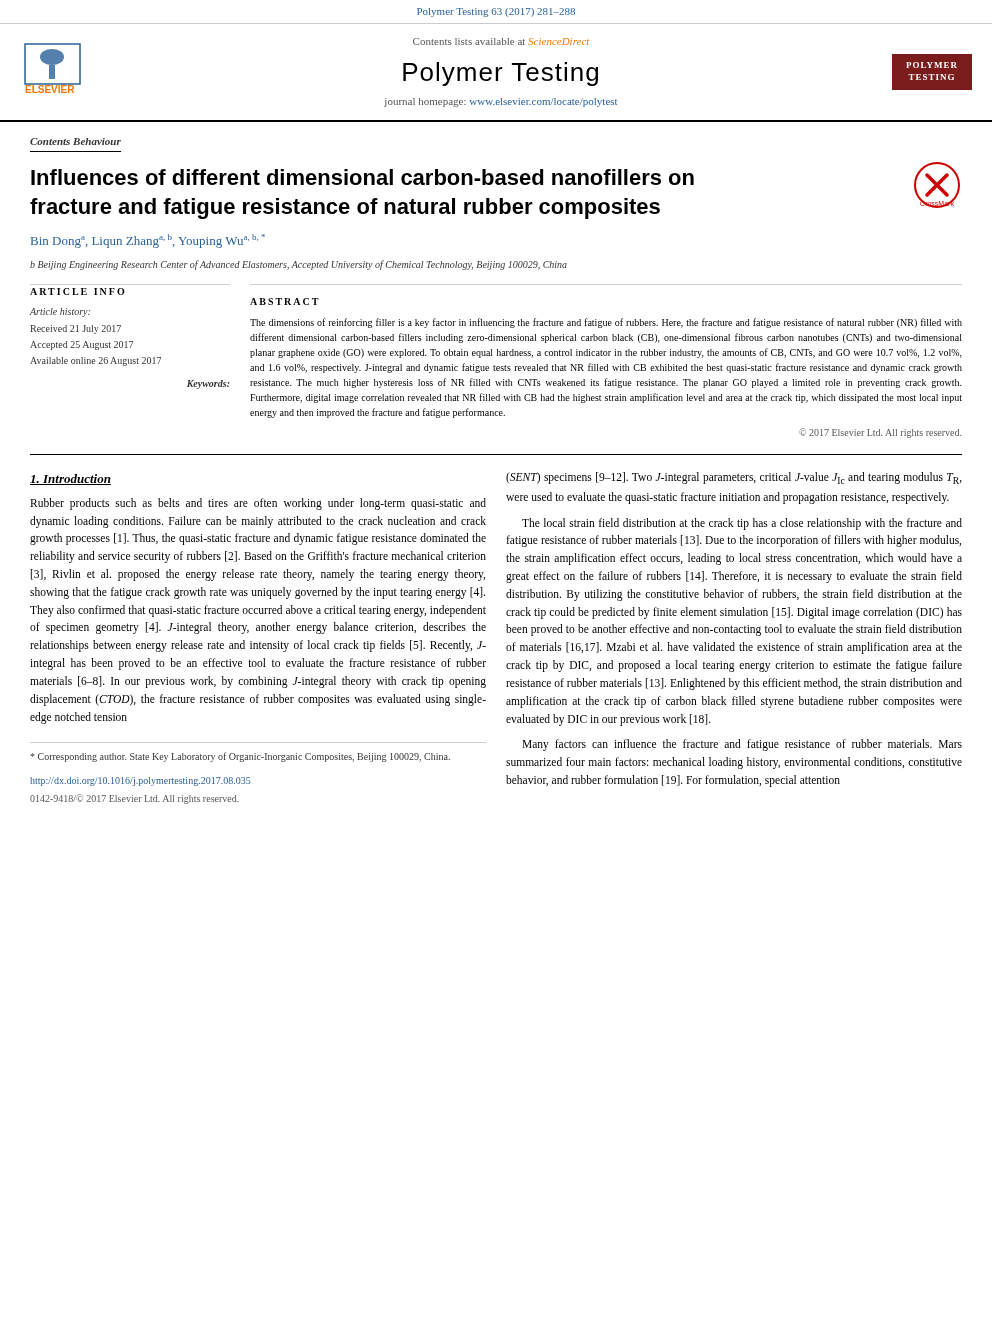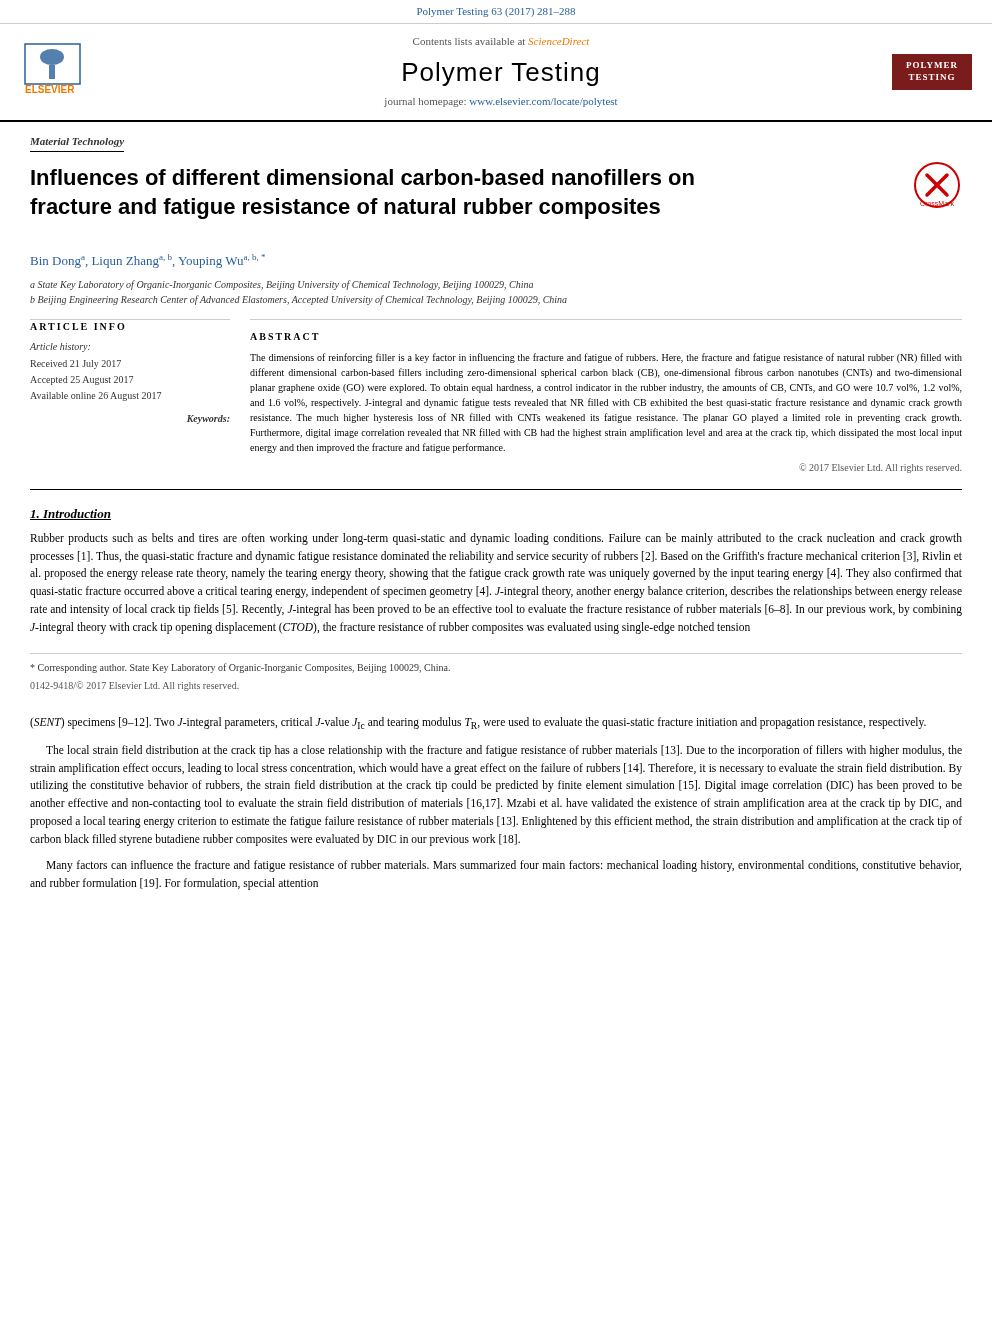--- a/index.html
+++ b/index.html
@@ -100,21 +100,20 @@
     }
     .crossmark {
       width: 50px;
       height: 50px;
       flex-shrink: 0;
     }
     .authors {
       font-size: 13px;
       margin-bottom: 6px;
       color: #2a6099;
-      margin-top: 20px;
     }
     .author-sup {
       font-size: 9px;
       vertical-align: super;
     }
     .affiliations {
       font-size: 10px;
       font-style: italic;
       color: #333;
       margin-bottom: 12px;
@@ -192,21 +191,20 @@
       margin-top: 6px;
     }
     .divider-line {
       border: none;
       border-top: 1px solid #000;
       margin: 14px 0;
     }
     .body-two-col {
       display: flex;
       gap: 20px;
-      flex-direction: column;
     }
     .body-col {
       flex: 1;
       font-size: 11.5px;
       line-height: 1.55;
       text-align: justify;
       color: #000;
     }
     .section-heading {
       font-size: 13px;
@@ -281,21 +279,21 @@
   </div>
 
   <div class="journal-logo-box">
     POLYMER<br>TESTING
   </div>
 </div>
 
 <div class="main-content">
 
   
-  <div class="section-tag">Material Technology</div>
+  <div class="section-tag">Contents Behaviour</div>
 
   
   <div class="title-row">
     <div class="article-title">Influences of different dimensional carbon-based nanofillers on fracture and fatigue resistance of natural rubber composites</div>
     <div class="crossmark">
       <svg viewBox="0 0 50 50" xmlns="http://www.w3.org/2000/svg">
         <circle cx="25" cy="25" r="22" fill="none" stroke="#c00" stroke-width="2"></circle>
         <line x1="15" y1="15" x2="35" y2="35" stroke="#c00" stroke-width="3.5" stroke-linecap="round"></line>
         <line x1="35" y1="15" x2="15" y2="35" stroke="#c00" stroke-width="3.5" stroke-linecap="round"></line>
         <text x="25" y="46" text-anchor="middle" font-size="7" font-family="Arial" fill="#c00">CrossMark</text>
@@ -305,21 +303,20 @@
 
   
   <div class="authors">
     <span>Bin Dong</span><sup class="author-sup">a</sup>,
     <span>Liqun Zhang</span><sup class="author-sup">a, b</sup>,
     <span>Youping Wu</span><sup class="author-sup">a, b, *</sup>
   </div>
 
   
   <div class="affiliations">
-    <div>a State Key Laboratory of Organic-Inorganic Composites, Beijing University of Chemical Technology, Beijing 100029, China</div>
     <div>b Beijing Engineering Research Center of Advanced Elastomers, Accepted University of Chemical Technology, Beijing 100029, China</div>
   </div>
 
   
   <div class="two-col-section">
 
     <div class="article-info">
       <div class="info-section-title">ARTICLE INFO</div>
       <div class="info-label">Article history:</div>
       <div class="info-dates">
@@ -346,20 +343,21 @@
   <div class="body-two-col">
 
     <div class="body-col">
       <div class="section-heading">1. Introduction</div>
       <p class="body-para">
         Rubber products such as belts and tires are often working under long-term quasi-static and dynamic loading conditions. Failure can be mainly attributed to the crack nucleation and crack growth processes [1]. Thus, the quasi-static fracture and dynamic fatigue resistance dominated the reliability and service security of rubbers [2]. Based on the Griffith's fracture mechanical criterion [3], Rivlin et al. proposed the energy release rate theory, namely the tearing energy theory, showing that the fatigue crack growth rate was uniquely governed by the input tearing energy [4]. They also confirmed that quasi-static fracture occurred above a critical tearing energy, independent of specimen geometry [4]. <i>J</i>-integral theory, another energy balance criterion, describes the relationships between energy release rate and intensity of local crack tip fields [5]. Recently, <i>J</i>-integral has been proved to be an effective tool to evaluate the fracture resistance of rubber materials [6–8]. In our previous work, by combining <i>J</i>-integral theory with crack tip opening displacement (<i>CTOD</i>), the fracture resistance of rubber composites was evaluated using single-edge notched tension
       </p>
 
       <div class="footnote-area">
         <div class="footnote-line">* Corresponding author. State Key Laboratory of Organic-Inorganic Composites, Beijing 100029, China.</div>
+        <div class="doi-line" style="cursor:pointer;">http://dx.doi.org/10.1016/j.polymertesting.2017.08.035</div>
         <div class="issn-line">0142-9418/© 2017 Elsevier Ltd. All rights reserved.</div>
       </div>
     </div>
 
     <div class="body-col">
       <p class="body-para" style="text-indent:0;">
         (<i>SENT</i>) specimens [9–12]. Two <i>J</i>-integral parameters, critical <i>J</i>-value <i>J</i><sub>Ic</sub> and tearing modulus <i>T</i><sub>R</sub>, were used to evaluate the quasi-static fracture initiation and propagation resistance, respectively.
       </p>
       <p class="body-para">
         The local strain field distribution at the crack tip has a close relationship with the fracture and fatigue resistance of rubber materials [13]. Due to the incorporation of fillers with higher modulus, the strain amplification effect occurs, leading to local stress concentration, which would have a great effect on the failure of rubbers [14]. Therefore, it is necessary to evaluate the strain field distribution. By utilizing the constitutive behavior of rubbers, the strain field distribution at the crack tip could be predicted by finite element simulation [15]. Digital image correlation (DIC) has been proved to be another effective and non-contacting tool to evaluate the strain field distribution of materials [16,17]. Mzabi et al. have validated the existence of strain amplification area at the crack tip by DIC, and proposed a local tearing energy criterion to estimate the fatigue failure resistance of rubber materials [13]. Enlightened by this efficient method, the strain distribution and amplification at the crack tip of carbon black filled styrene butadiene rubber composites were evaluated by DIC in our previous work [18].

